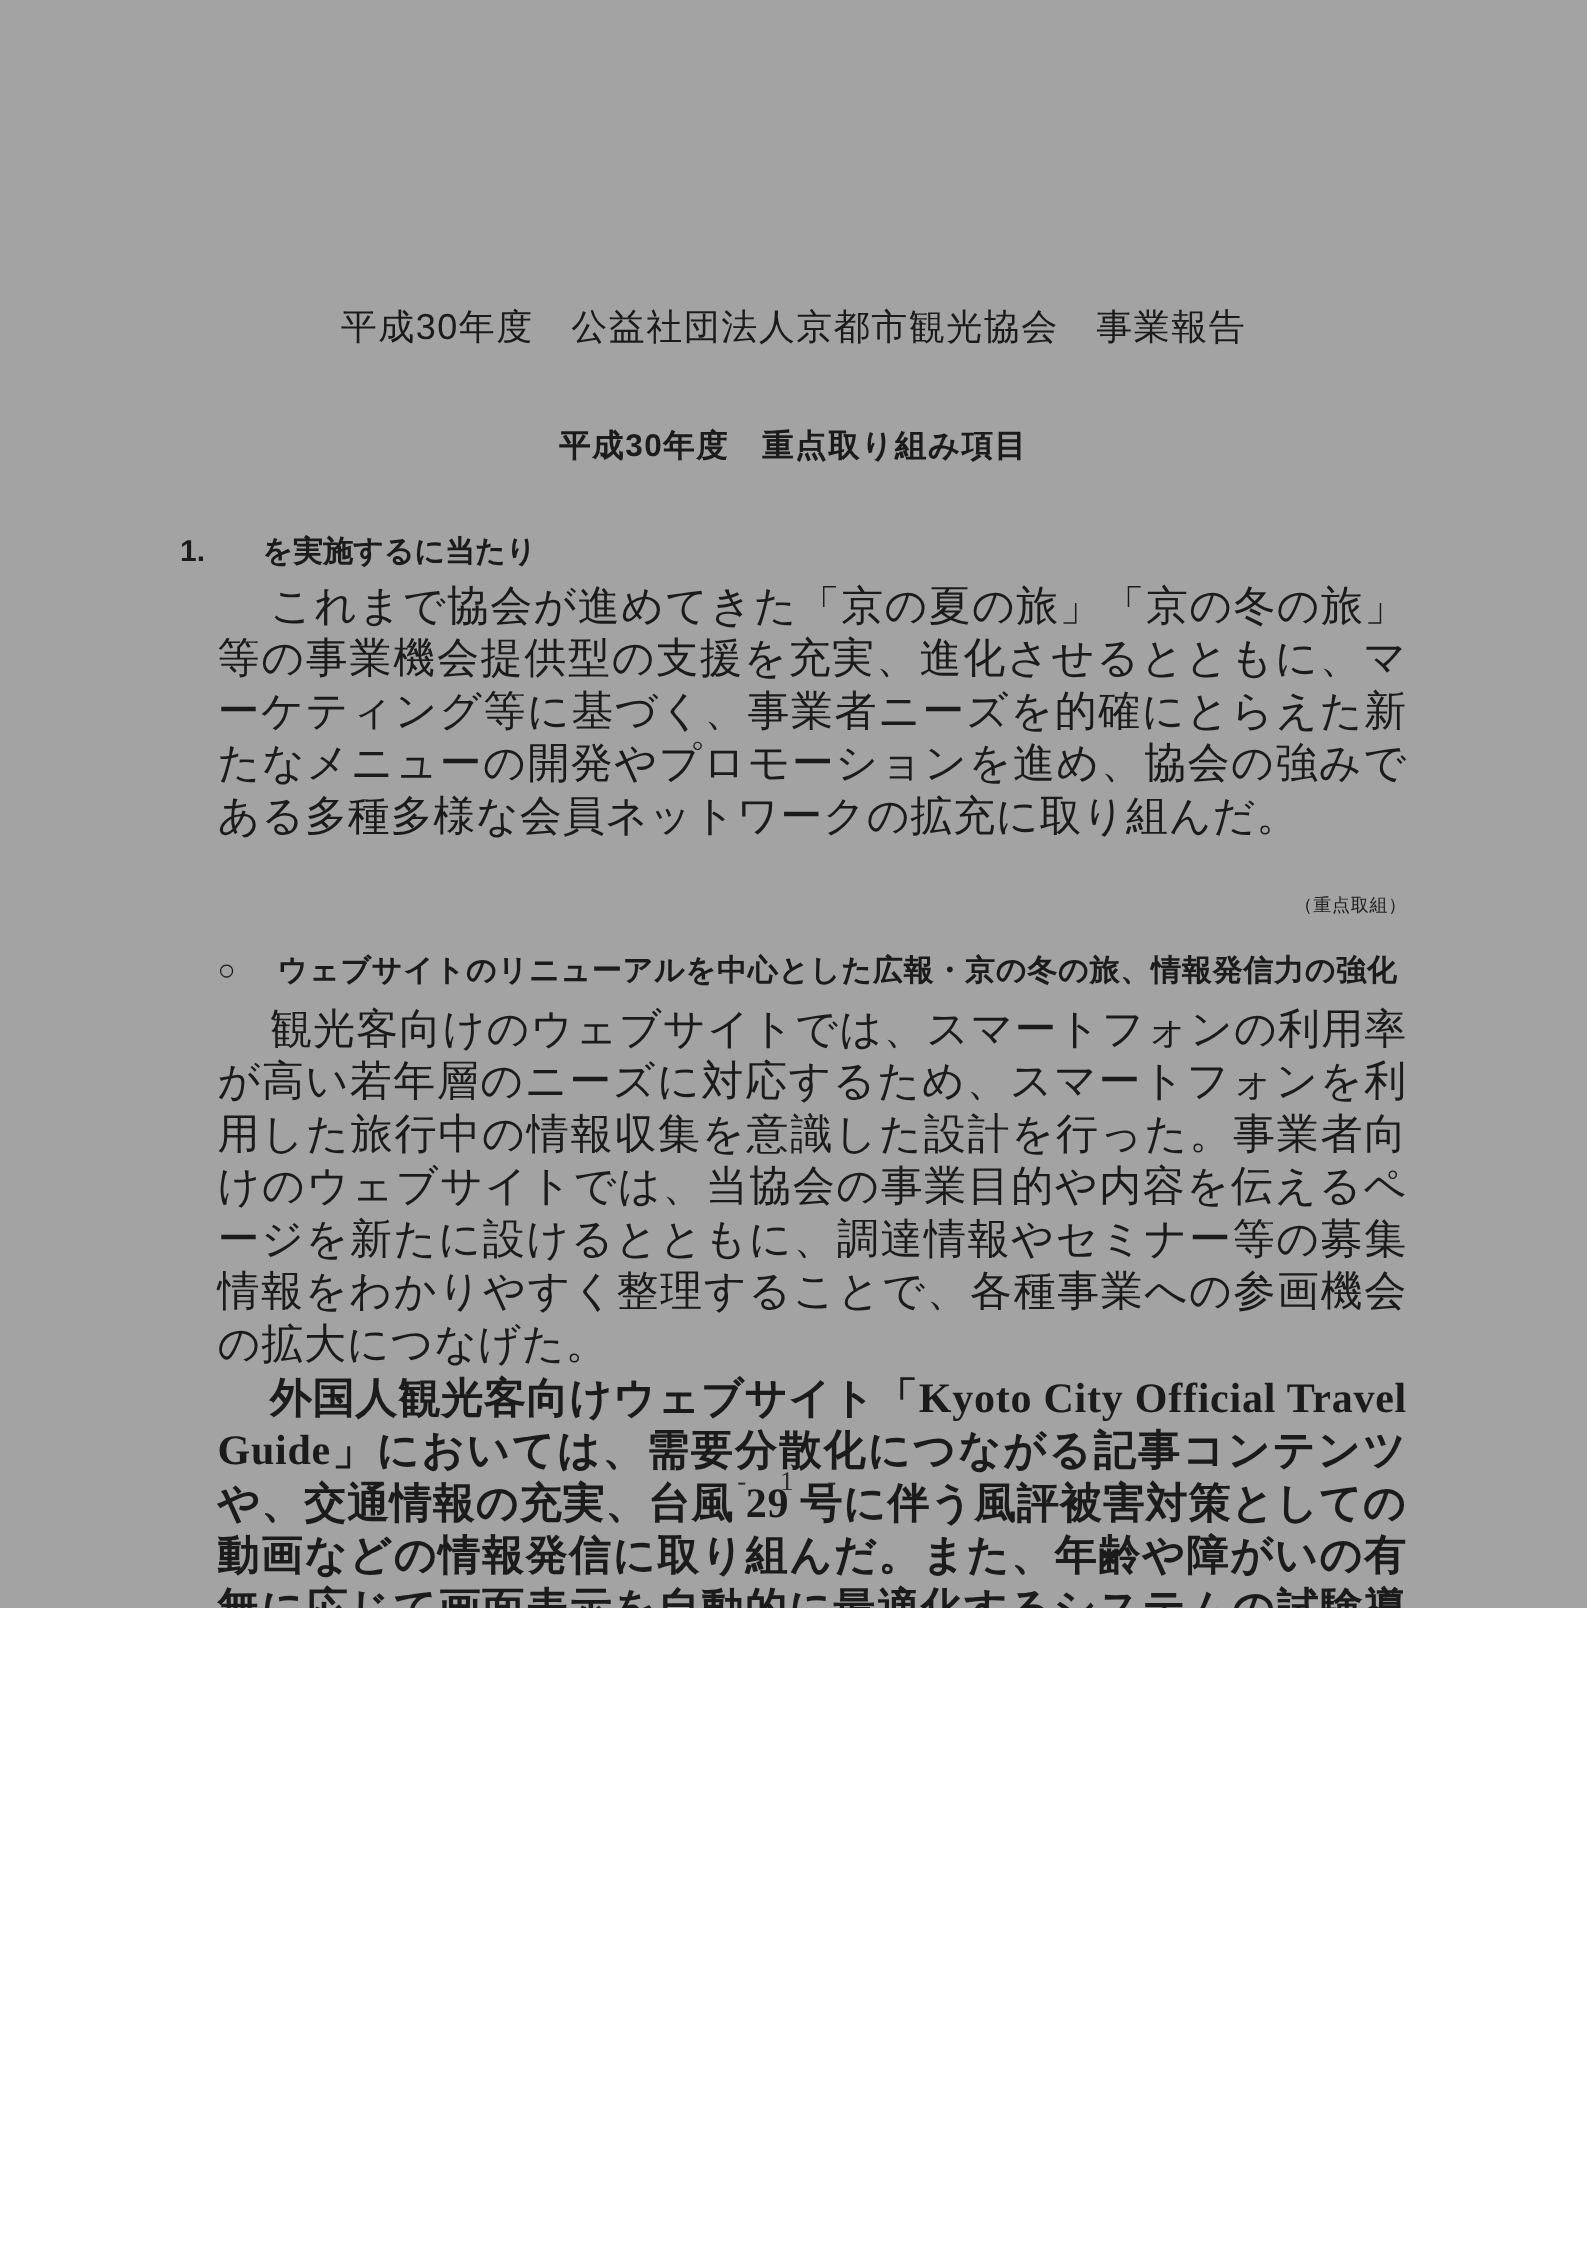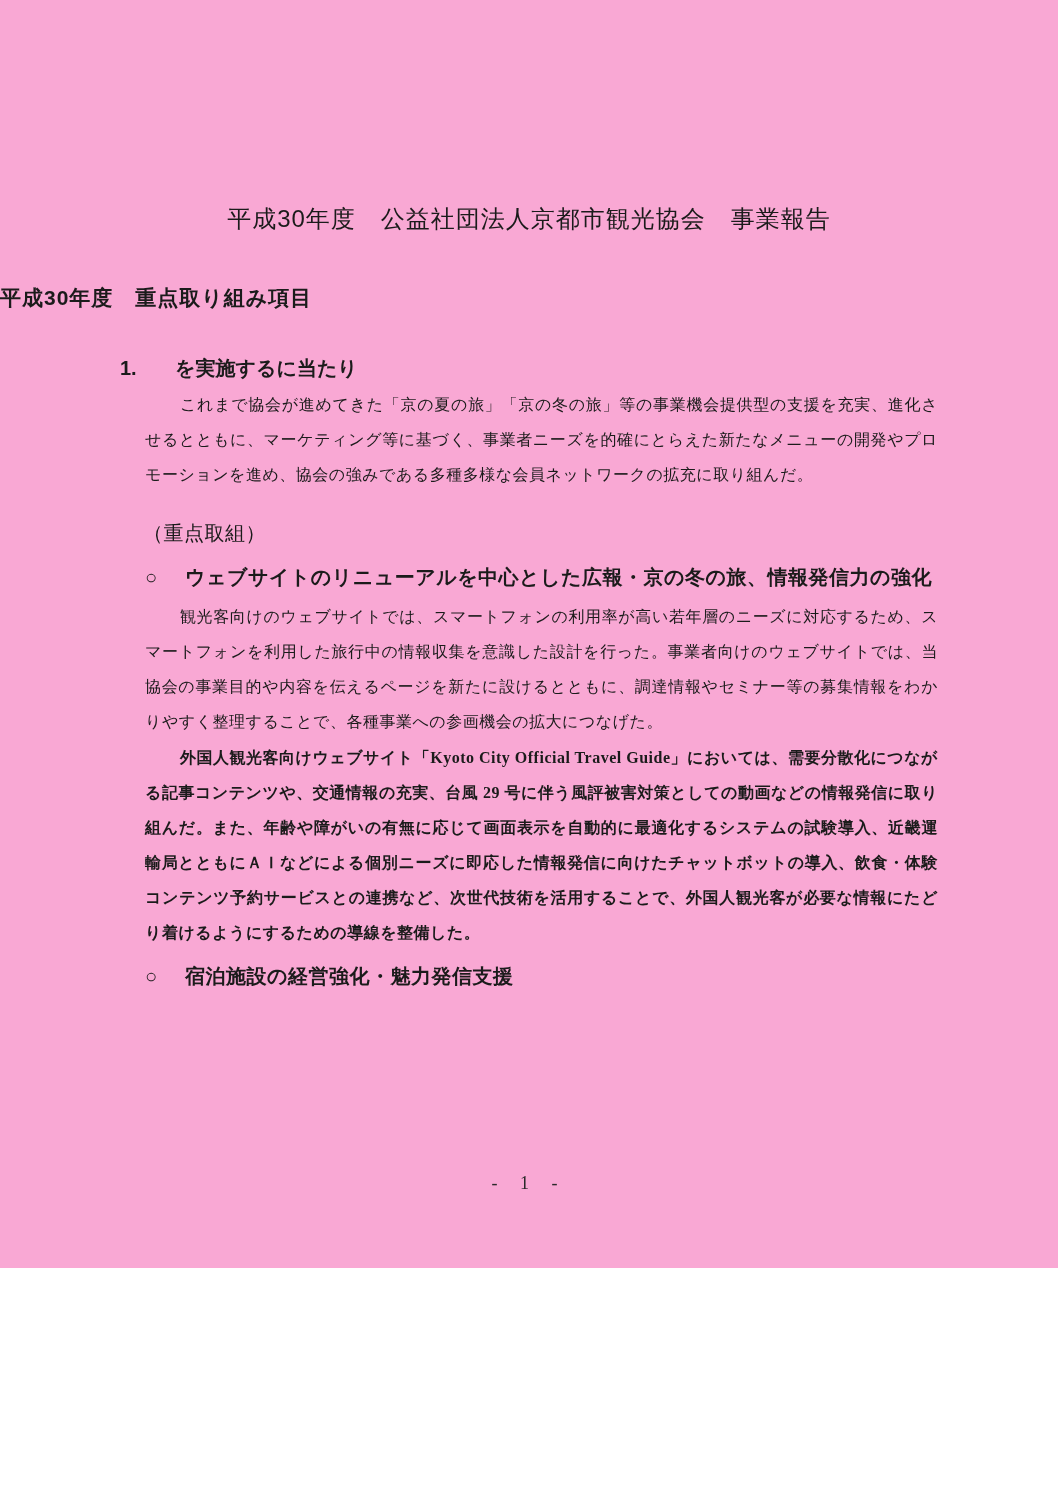--- a/index.html
+++ b/index.html
@@ -1,68 +1,70 @@
 <!DOCTYPE html>
 <html lang="ja"><head>
 <meta charset="utf-8">
 <style>
   html, body { margin: 0; padding: 0; background: #ffffff; }
   .page {
     position: relative;
     width: 1058px;
-    height: 1268px;
+    height: 1072px;
     margin: 0 auto;
-    background: #f9a8d4;
+    background: #a3a3a3;
     color: #1b1b1b;
     box-sizing: border-box;
     padding-top: 205px;
     overflow: hidden;
     font-family: "Liberation Serif", "DejaVu Serif", serif;
   }
   .doc-title {
     margin: 0;
     text-align: center;
     font-family: "Liberation Sans", "DejaVu Sans", sans-serif;
     font-size: 24px;
     font-weight: 500;
     letter-spacing: 1px;
     line-height: 28px;
   }
   .doc-subtitle {
     margin: 52px 0 0 0;
+    text-align: center;
     font-family: "Liberation Sans", "DejaVu Sans", sans-serif;
     font-size: 21px;
     font-weight: 700;
     letter-spacing: 1px;
     line-height: 26px;
   }
   .section-heading {
     display: flex;
     align-items: baseline;
     margin: 44px 120px 0 120px;
     font-family: "Liberation Sans", "DejaVu Sans", sans-serif;
     font-size: 20px;
     font-weight: 700;
     line-height: 26px;
   }
   .section-heading .section-number { width: 55px; flex: 0 0 55px; }
   .body-text {
     margin: 6px 120px 0 145px;
-    font-size: 16px;
+    font-size: 28px;
     line-height: 35px;
     text-align: justify;
     text-indent: 35px;
     letter-spacing: 0.5px;
   }
   .body-text + .body-text { margin-top: 1px; font-weight: bold; }
   .focus-label {
     margin: 24px 120px 0 143px;
-    font-size: 20px;
+    font-size: 12px;
     line-height: 35px;
     letter-spacing: 0.5px;
+    text-align: right;
   }
   .bullet-item { margin-top: 10px; }
   .bullet-heading {
     display: flex;
     align-items: baseline;
     margin: 0 120px 0 145px;
     font-family: "Liberation Sans", "DejaVu Sans", sans-serif;
     font-size: 20px;
     font-weight: 700;
     line-height: 32px;

